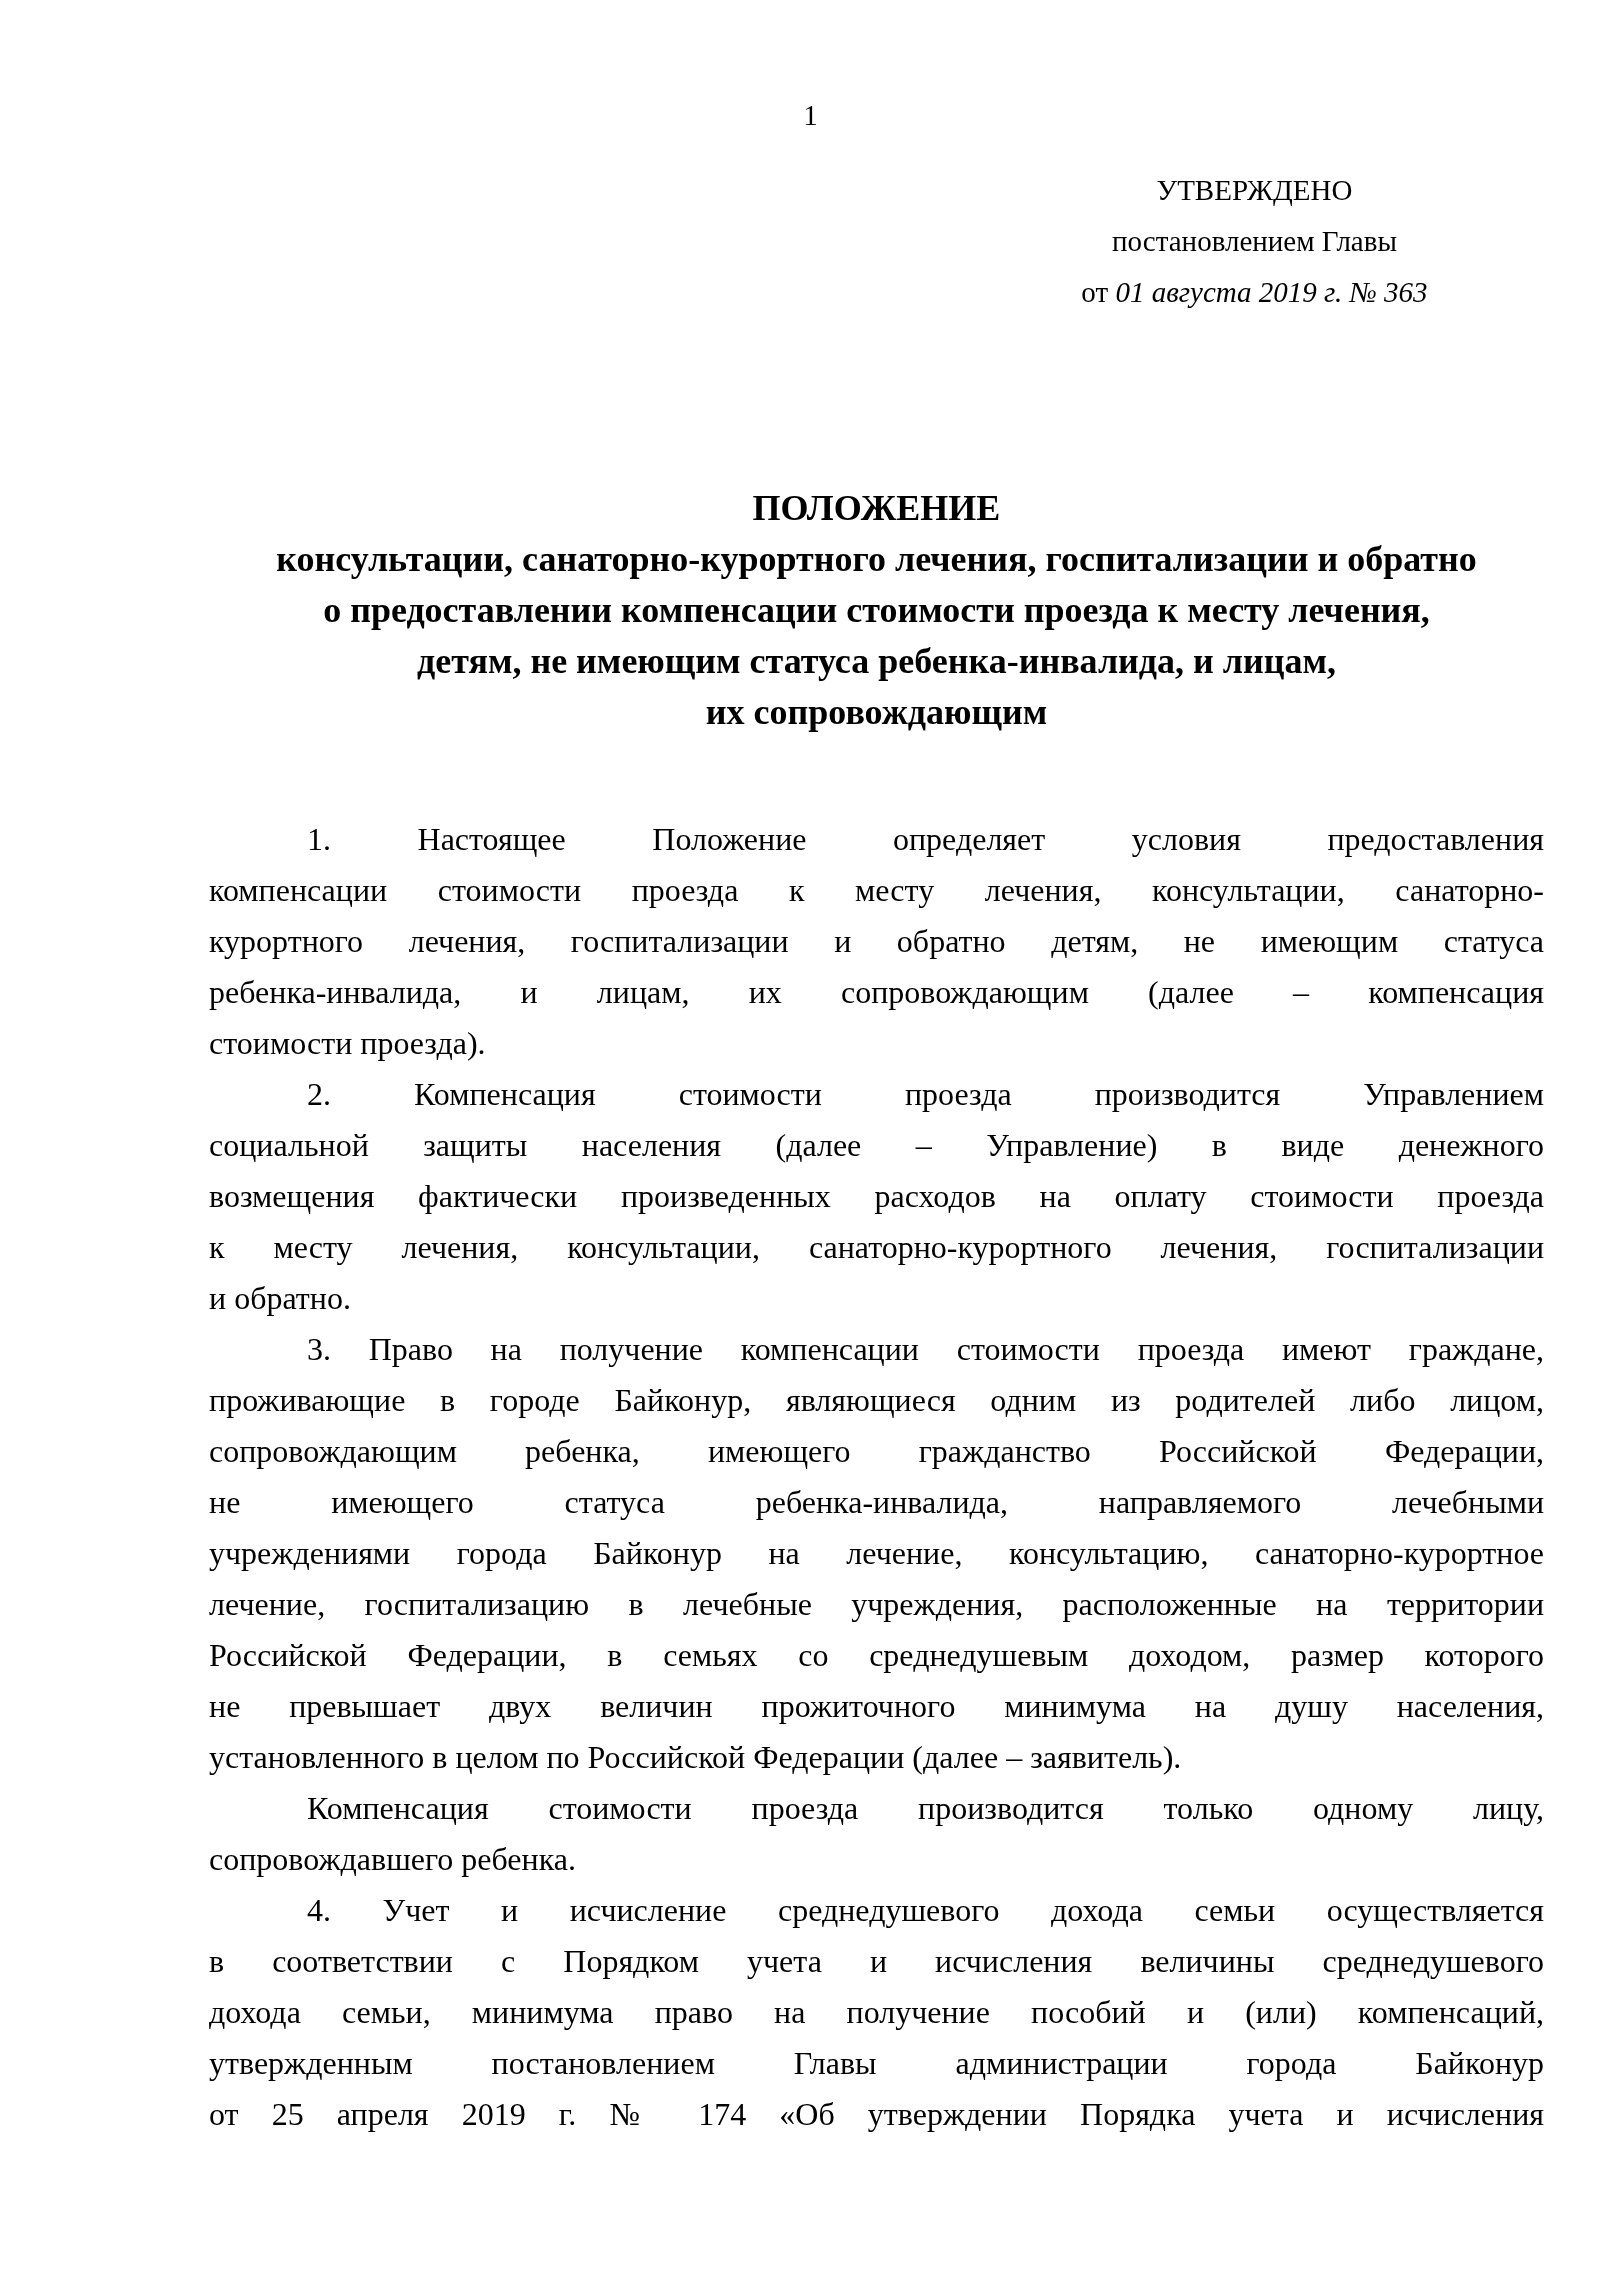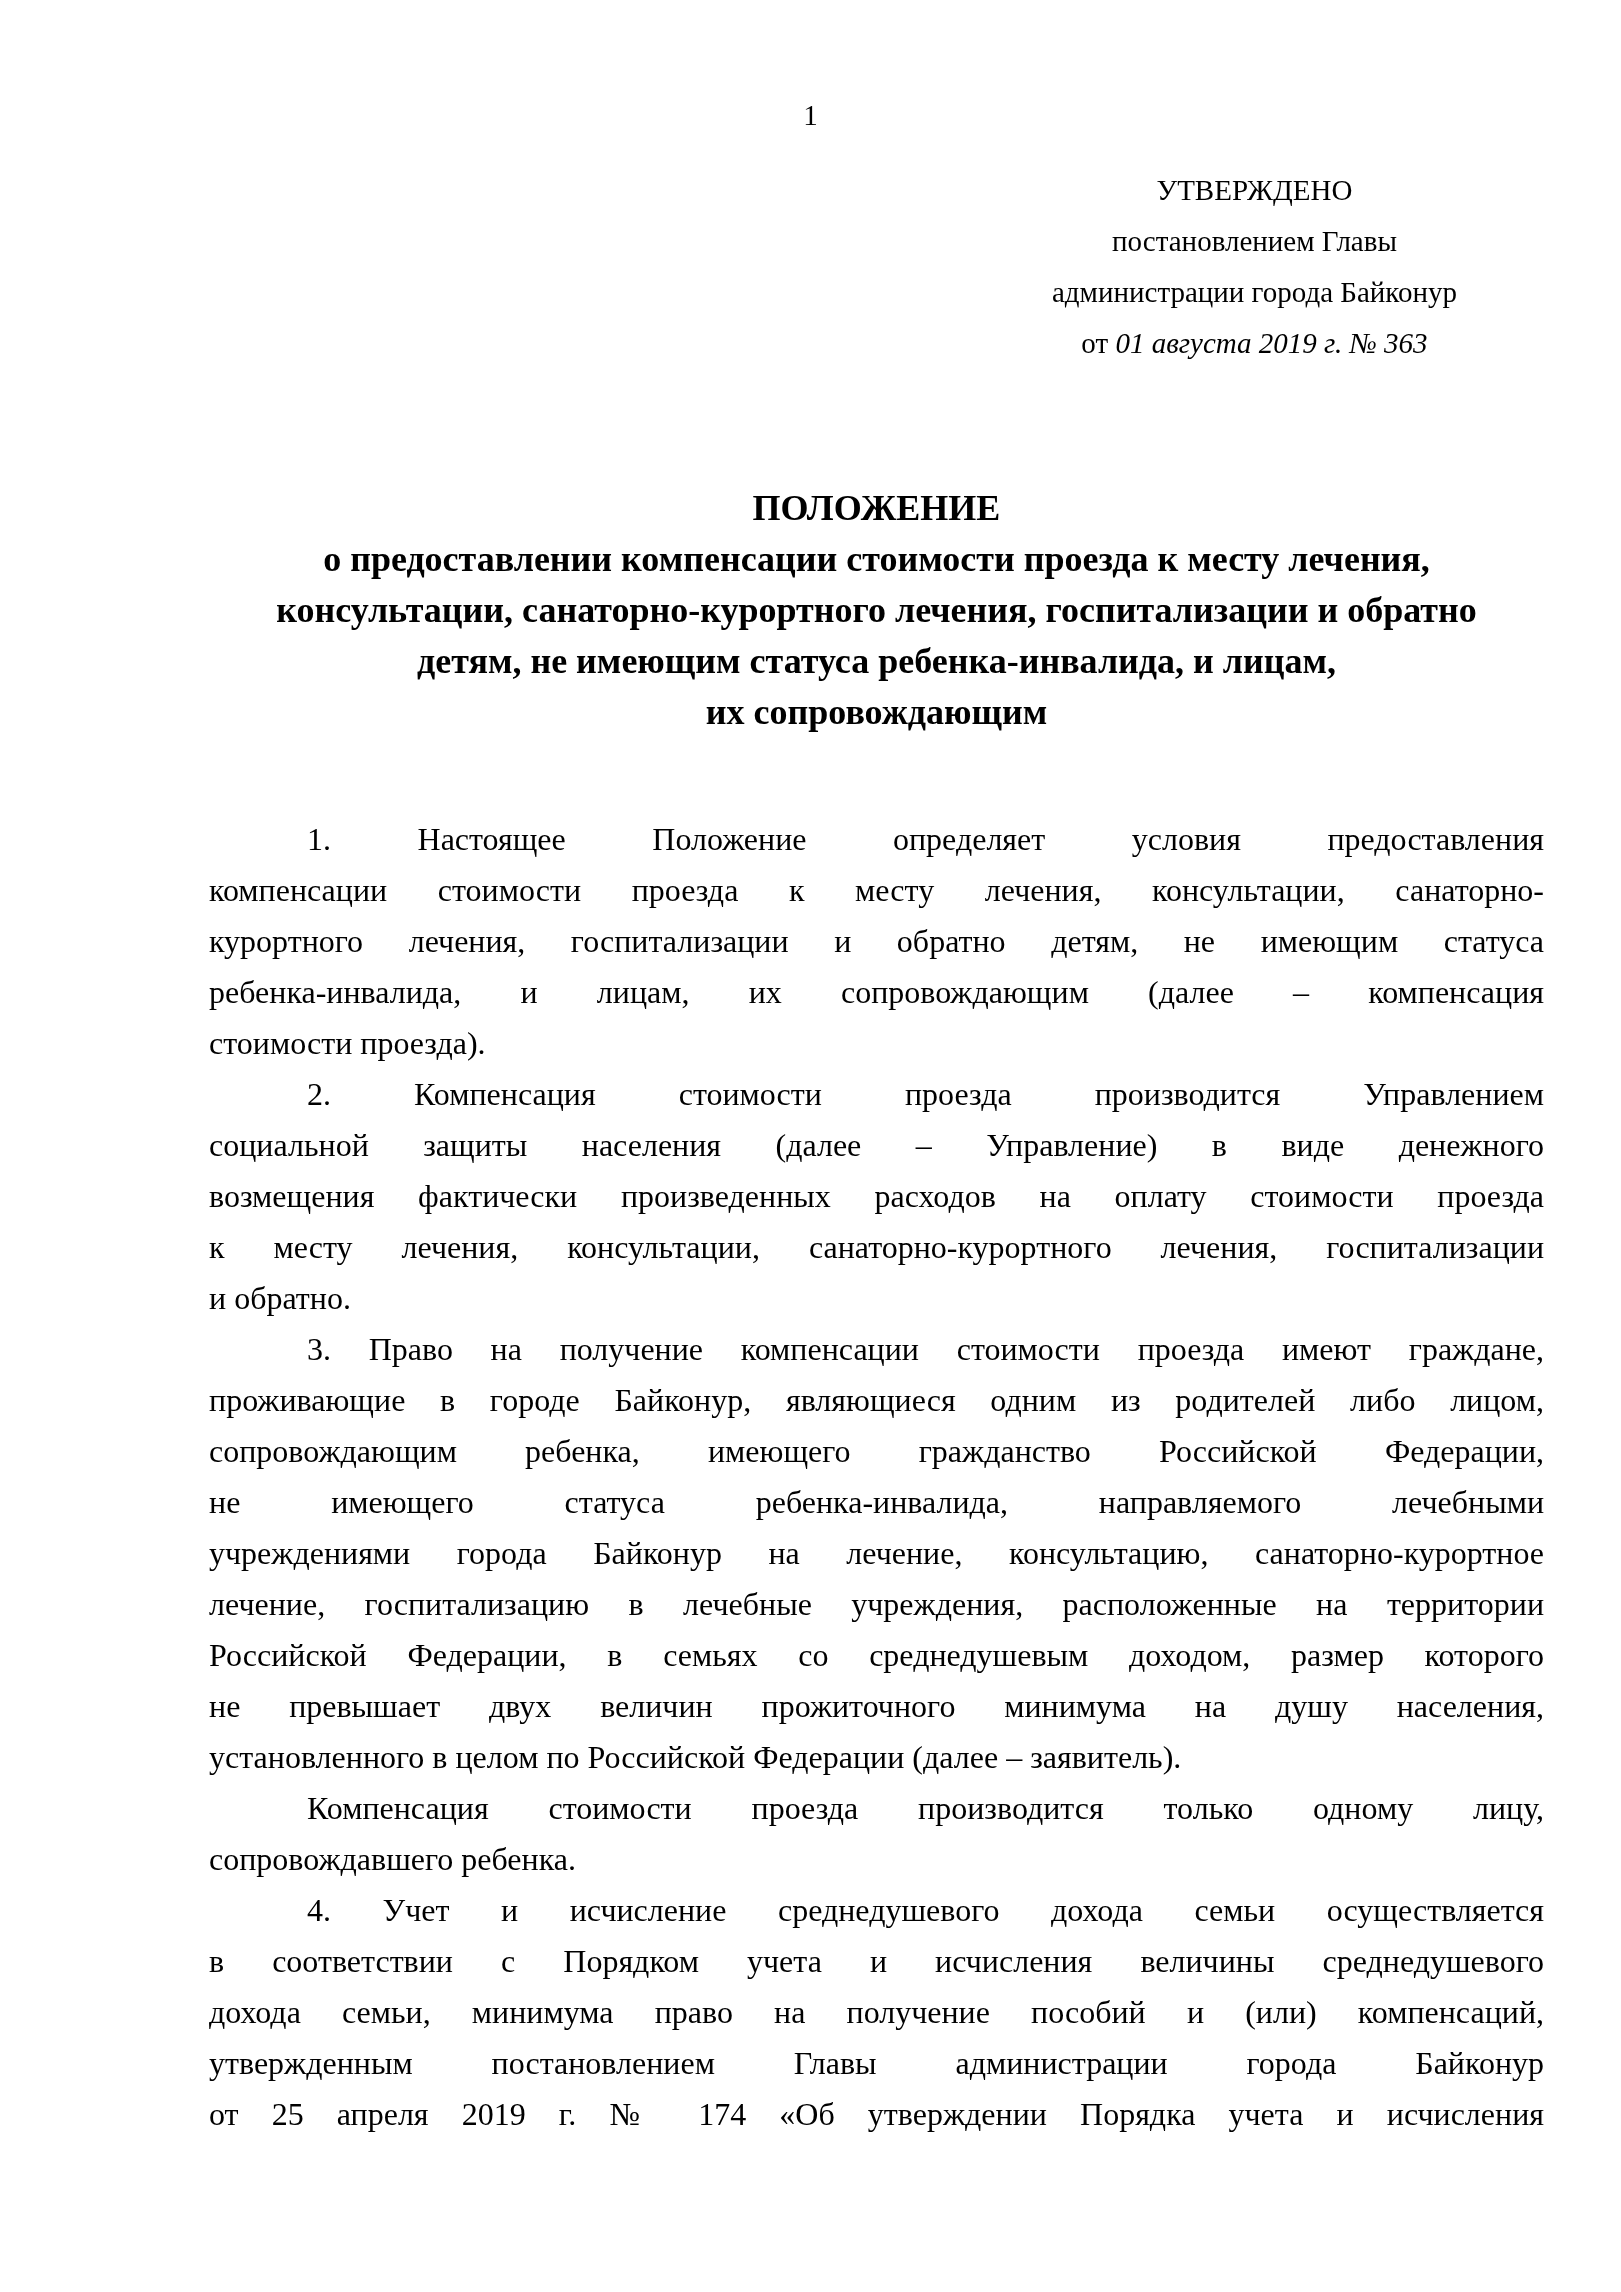--- a/index.html
+++ b/index.html
@@ -74,28 +74,27 @@
     .para { text-indent: 0; }
   </style>
 </head>
 <body>
 
 <div class="page-number">1</div>
 
 <div class="approval">
   <span class="line">УТВЕРЖДЕНО</span>
   <span class="line">постановлением Главы</span>
-  <span class="line">администрации города Байконур</span>
   <span class="line"><span>от </span><i>01 августа 2019 г. № 363</i></span>
 </div>
 
 <div class="title-block">
   <span class="line">ПОЛОЖЕНИЕ</span>
+  <span class="line">консультации, санаторно-курортного лечения, госпитализации и обратно</span>
   <span class="line">о предоставлении компенсации стоимости проезда к месту лечения,</span>
-  <span class="line">консультации, санаторно-курортного лечения, госпитализации и обратно</span>
   <span class="line">детям, не имеющим статуса ребенка-инвалида, и лицам,</span>
   <span class="line">их сопровождающим</span>
 </div>
 
 <div class="body-text" id="body-text">
     <p class="para">
       <span class="ln first">1. Настоящее Положение определяет условия предоставления</span>
       <span class="ln">компенсации стоимости проезда к месту лечения, консультации, санаторно-</span>
       <span class="ln">курортного лечения, госпитализации и обратно детям, не имеющим статуса</span>
       <span class="ln">ребенка-инвалида, и лицам, их сопровождающим (далее – компенсация</span>

